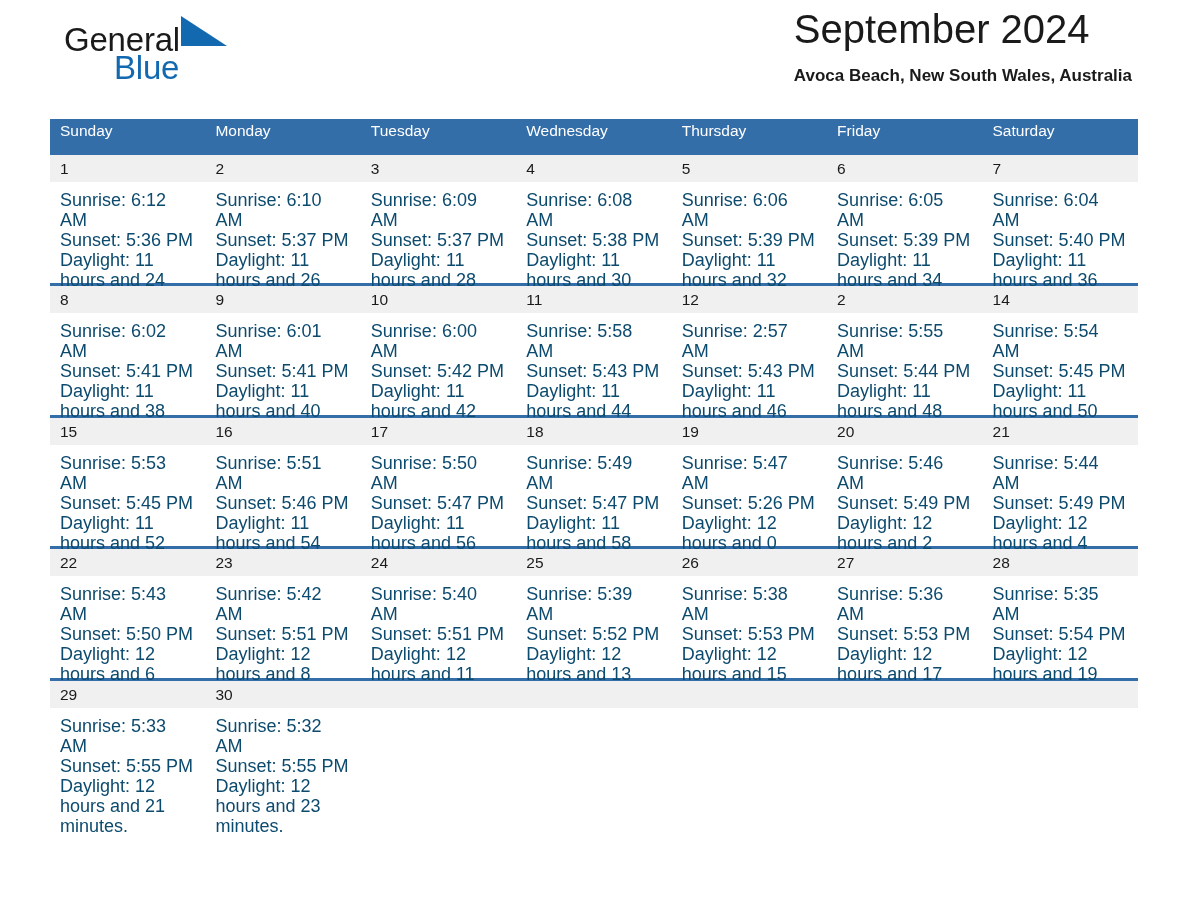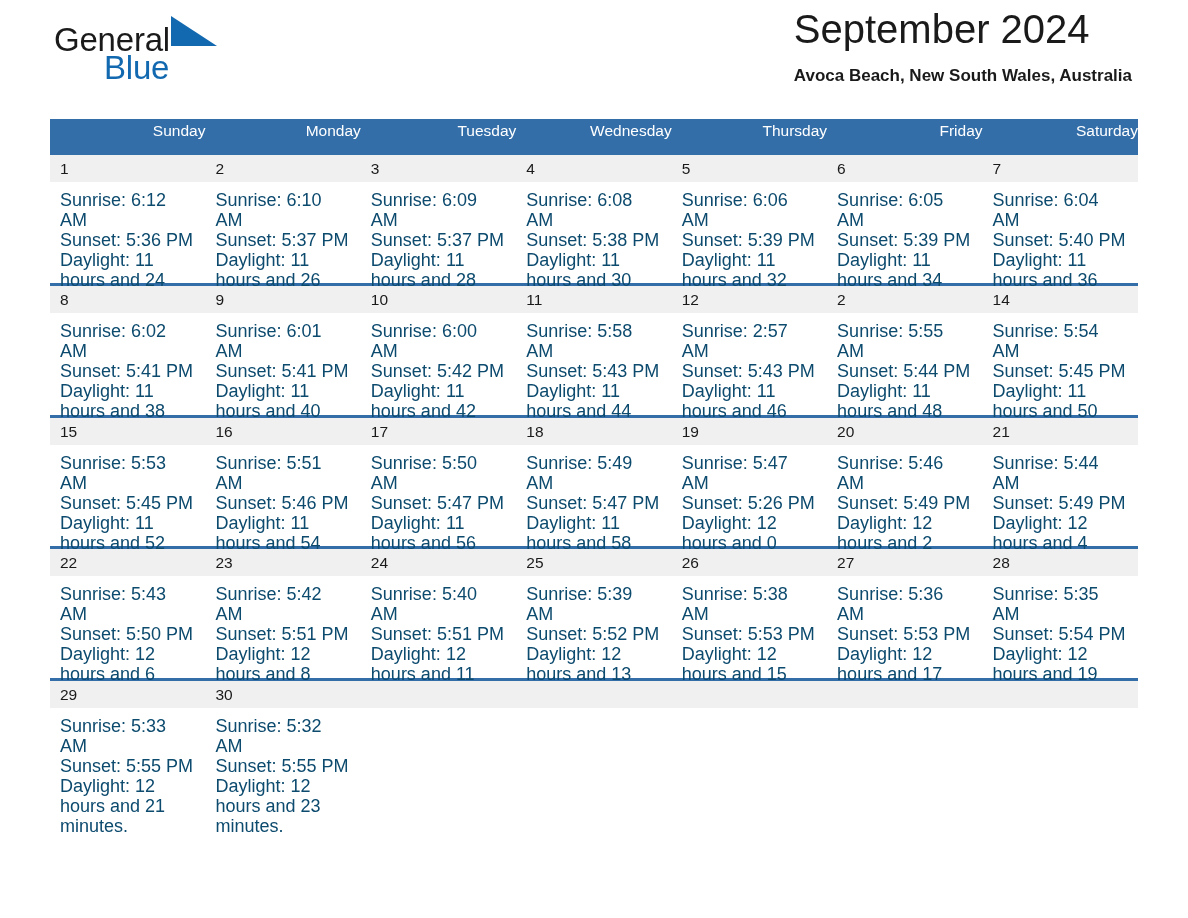--- a/index.html
+++ b/index.html
@@ -20,21 +20,21 @@
     padding: 0 50px;
   }
 
   
   .masthead {
     position: relative;
     height: 110px;
   }
   .logo {
     position: absolute;
-    left: 4px;
+    left: 14px;
     top: 16px;
     width: 200px;
     height: 80px;
     line-height: 1;
     user-select: none;
   }
   .logo-general {
     font-size: 33px;
     color: #1a1a1a;
     letter-spacing: -0.2px;
@@ -80,21 +80,21 @@
     margin-top: 9px;
     width: 1088px;
     border-collapse: collapse;
     table-layout: fixed;
   }
   .calendar th {
     background: #336ea9;
     color: #ffffff;
     font-weight: normal;
     font-size: 15.5px;
-    text-align: right;
+    text-align: left;
     padding: 0 0 8px 10px;
     height: 34px;
     vertical-align: middle;
   }
   .week-row > td {
     vertical-align: top;
     padding: 0;
     border-top: 3px solid #336ea9;
   }
   .week-spacer td {

